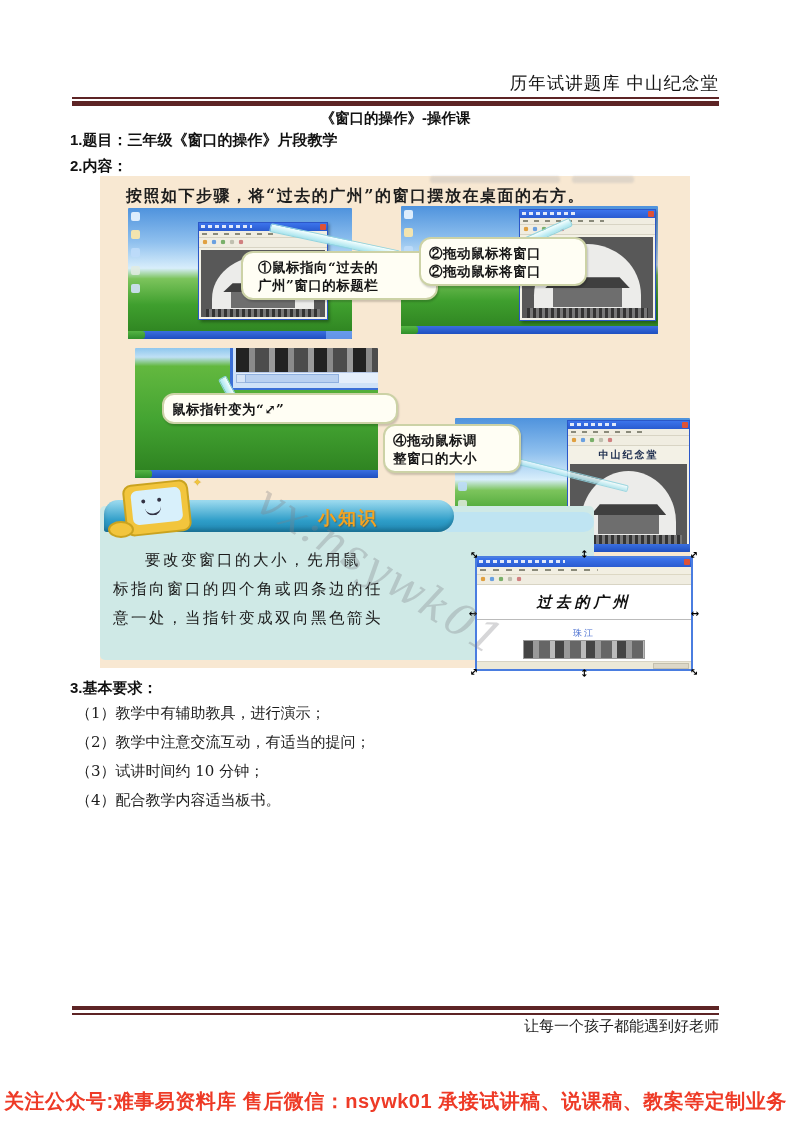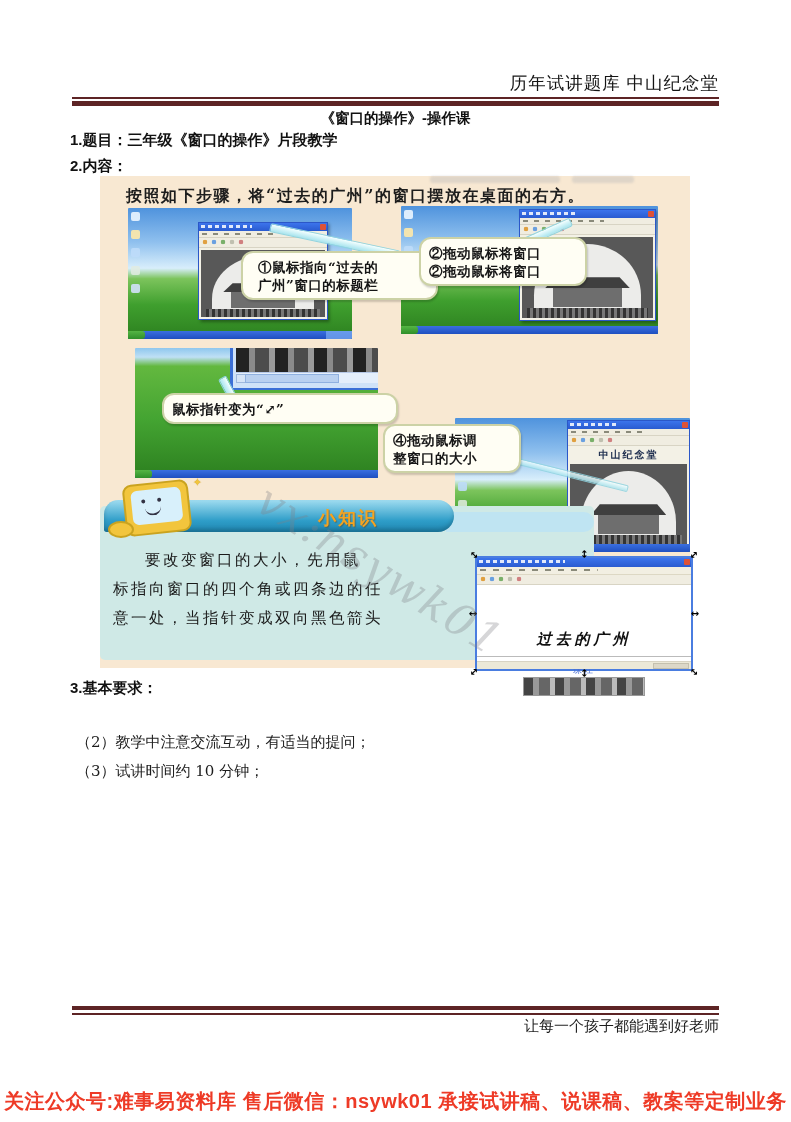--- a/index.html
+++ b/index.html
@@ -123,21 +123,21 @@
       font-size:15.5px;letter-spacing:2.5px;color:#1a1a1a;}
   .kl1{top:44px;padding-left:32px;} .kl2{top:73px;} .kl3{top:102px;} .kl4{top:131px;}
 
   
   .gz{position:absolute;left:375px;top:380px;width:214px;height:111px;background:#fff;
       border:2px solid #4a7de0;display:flex;flex-direction:column;}
   .gz .tb{height:9px;}
   .gz-mb{height:7px;background:#f2efe2;border-bottom:1px solid #ddd8c4;flex:0 0 auto;
       background-image:repeating-linear-gradient(90deg,#8a8a7a 0 6px,transparent 6px 13px);
       background-size:55% 2px;background-repeat:no-repeat;background-position:3px 2px;}
-  .gz-content{position:relative;flex:1;background:#fff;margin-top:37px;}
+  .gz-content{position:relative;flex:1;background:#fff;}
   .gz-title{position:absolute;left:0;right:0;top:8px;text-align:center;
       font-family:"DejaVu Serif",serif;font-style:italic;font-weight:700;font-size:15px;
       letter-spacing:4px;color:#101010;}
   .gz-mid{position:absolute;left:0;right:0;top:34px;height:1px;background:#bbb;}
   .gz-cap{position:absolute;left:0;right:0;top:42px;text-align:center;font-size:9px;
       color:#4a6fd0;font-family:"DejaVu Serif",serif;letter-spacing:2px;}
   .gz-strip{position:absolute;left:50%;top:55px;transform:translateX(-50%);width:120px;height:17px;
       border:1px solid #999;
       background:repeating-linear-gradient(90deg,#444 0 9px,#999 9px 15px,#666 15px 26px,#bbb 26px 31px);}
   .gz-sb{height:7px;background:#ece9d8;border-top:1px solid #d8d4c4;flex:0 0 auto;position:relative;}
@@ -337,21 +337,23 @@
       <span class="handle h-mr"></span>
       <span class="handle h-bl"></span>
       <span class="handle h-bm"></span>
       <span class="handle h-br"></span>
     </div>
 
     <div class="wm">vx:nsywk01</div>
   </div>
 
   <div class="l3">3.基本要求：</div>
+  <div class="req" style="top:704px;">（1）教学中有辅助教具，进行演示；</div>
   <div class="req" style="top:733px;">（2）教学中注意交流互动，有适当的提问；</div>
   <div class="req" style="top:762px;">（3）试讲时间约 10 分钟；</div>
+  <div class="req" style="top:791px;">（4）配合教学内容适当板书。</div>
 
   <div class="frule-thick"></div>
   <div class="frule-thin"></div>
   <div class="slogan">让每一个孩子都能遇到好老师</div>
   <div class="promo">关注公众号:难事易资料库 售后微信：nsywk01 承接试讲稿、说课稿、教案等定制业务</div>
 
 </div>
 
 </body></html>

